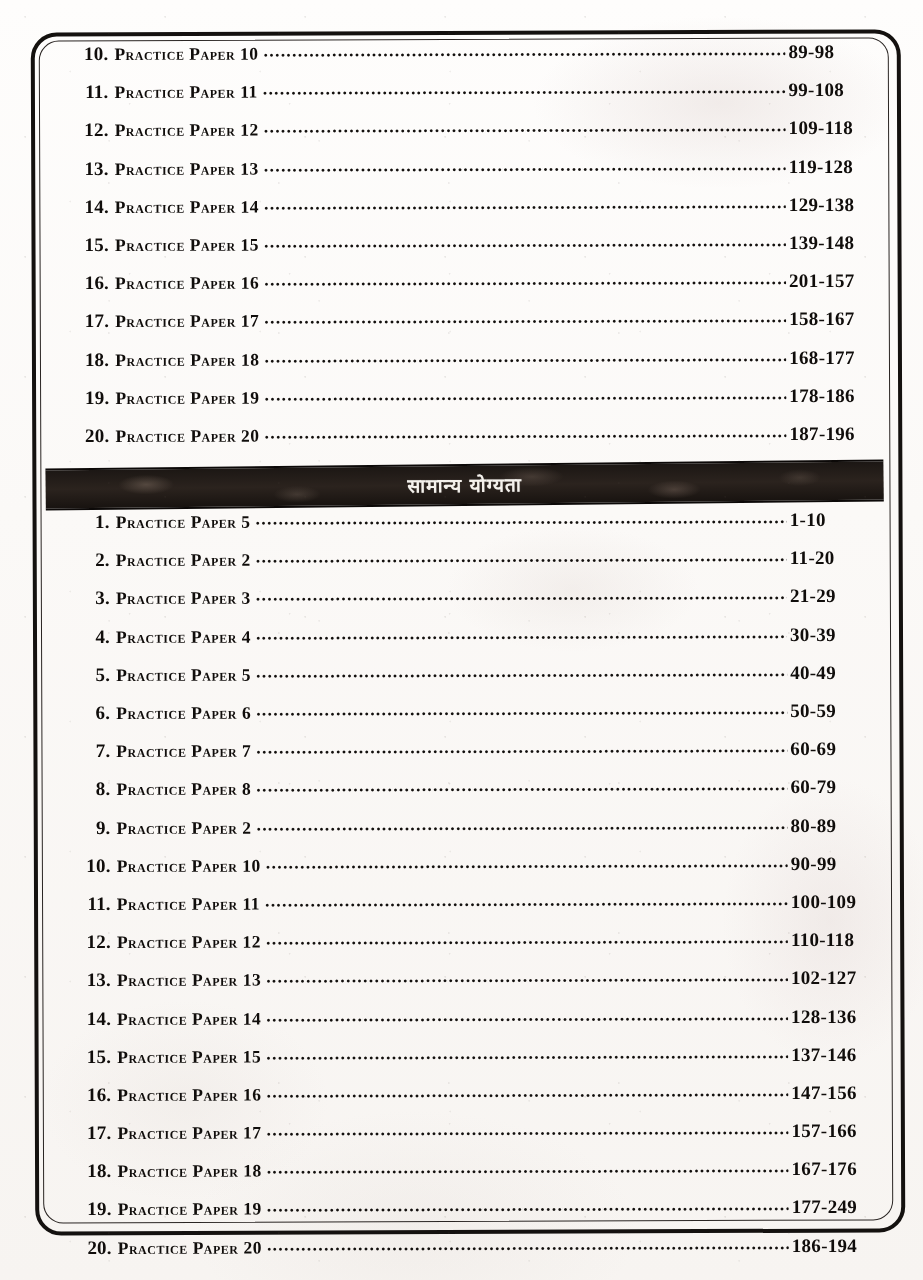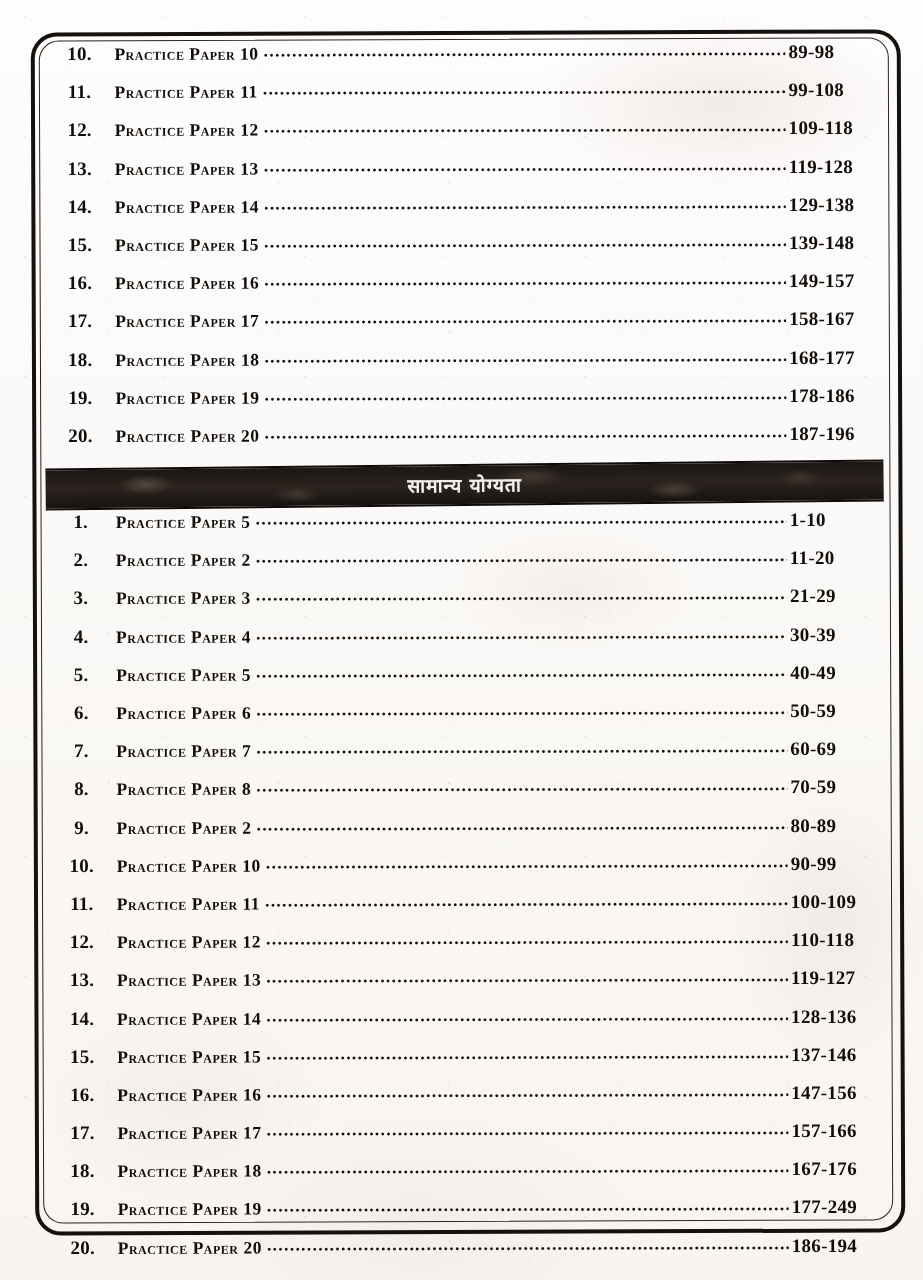--- a/index.html
+++ b/index.html
@@ -71,21 +71,21 @@
     display: flex;
     align-items: baseline;
     height: 38.2px;
     white-space: nowrap;
     color: #100d0b;
   }
 
   .row .num {
     width: 58px;
     flex: 0 0 58px;
-    text-align: center;
+    text-align: right;
     padding-left: 8px;
     font-size: 19px;
     font-weight: bold;
     letter-spacing: 0.2px;
   }
 
   .row .title {
     flex: 0 0 auto;
     font-size: 17.5px;
     font-weight: bold;
@@ -211,21 +211,21 @@
         <li class="row">
           <span class="num">15.</span>
           <span class="title">Practice Paper 15</span>
           <span class="leader"></span>
           <span class="pages">139-148</span>
         </li>
         <li class="row">
           <span class="num">16.</span>
           <span class="title">Practice Paper 16</span>
           <span class="leader"></span>
-          <span class="pages">149-157</span>
+          <span class="pages">201-157</span>
         </li>
         <li class="row">
           <span class="num">17.</span>
           <span class="title">Practice Paper 17</span>
           <span class="leader"></span>
           <span class="pages">158-167</span>
         </li>
         <li class="row">
           <span class="num">18.</span>
           <span class="title">Practice Paper 18</span>
@@ -290,21 +290,21 @@
         <li class="row">
           <span class="num">7.</span>
           <span class="title">Practice Paper 7</span>
           <span class="leader"></span>
           <span class="pages">60-69</span>
         </li>
         <li class="row">
           <span class="num">8.</span>
           <span class="title">Practice Paper 8</span>
           <span class="leader"></span>
-          <span class="pages">70-59</span>
+          <span class="pages">60-79</span>
         </li>
         <li class="row">
           <span class="num">9.</span>
           <span class="title">Practice Paper 2</span>
           <span class="leader"></span>
           <span class="pages">80-89</span>
         </li>
         <li class="row">
           <span class="num">10.</span>
           <span class="title">Practice Paper 10</span>
@@ -320,21 +320,21 @@
         <li class="row">
           <span class="num">12.</span>
           <span class="title">Practice Paper 12</span>
           <span class="leader"></span>
           <span class="pages">110-118</span>
         </li>
         <li class="row">
           <span class="num">13.</span>
           <span class="title">Practice Paper 13</span>
           <span class="leader"></span>
-          <span class="pages">119-127</span>
+          <span class="pages">102-127</span>
         </li>
         <li class="row">
           <span class="num">14.</span>
           <span class="title">Practice Paper 14</span>
           <span class="leader"></span>
           <span class="pages">128-136</span>
         </li>
         <li class="row">
           <span class="num">15.</span>
           <span class="title">Practice Paper 15</span>

